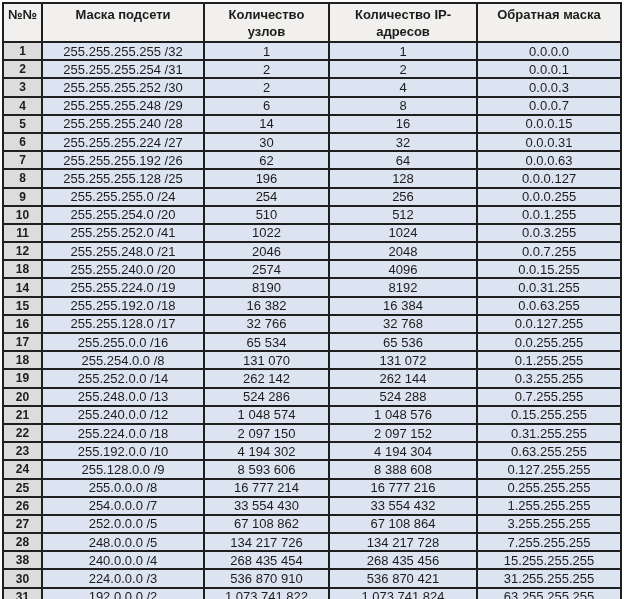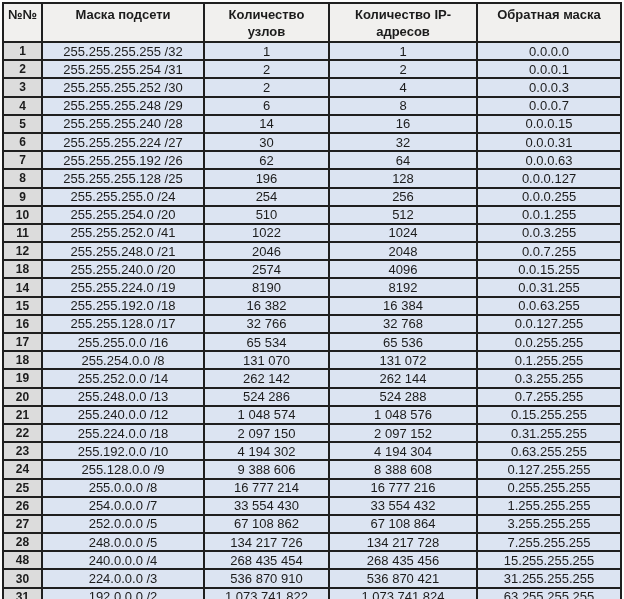--- a/index.html
+++ b/index.html
@@ -254,21 +254,21 @@
     <div class="ncell">23</div>
     <div class="dcell">255.192.0.0 /10</div>
     <div class="dcell">4 194 302</div>
     <div class="dcell">4 194 304</div>
     <div class="dcell">0.63.255.255</div>
   </div>
 
   <div class="row">
     <div class="ncell">24</div>
     <div class="dcell">255.128.0.0 /9</div>
-    <div class="dcell">9 388 606</div>
+    <div class="dcell">8 593 606</div>
     <div class="dcell">8 388 608</div>
     <div class="dcell">0.127.255.255</div>
   </div>
 
   <div class="row">
     <div class="ncell">25</div>
     <div class="dcell">255.0.0.0 /8</div>
     <div class="dcell">16 777 214</div>
     <div class="dcell">16 777 216</div>
     <div class="dcell">0.255.255.255</div>
@@ -292,21 +292,21 @@
 
   <div class="row">
     <div class="ncell">28</div>
     <div class="dcell">248.0.0.0 /5</div>
     <div class="dcell">134 217 726</div>
     <div class="dcell">134 217 728</div>
     <div class="dcell">7.255.255.255</div>
   </div>
 
   <div class="row">
-    <div class="ncell">48</div>
+    <div class="ncell">38</div>
     <div class="dcell">240.0.0.0 /4</div>
     <div class="dcell">268 435 454</div>
     <div class="dcell">268 435 456</div>
     <div class="dcell">15.255.255.255</div>
   </div>
 
   <div class="row">
     <div class="ncell">30</div>
     <div class="dcell">224.0.0.0 /3</div>
     <div class="dcell">536 870 910</div>

